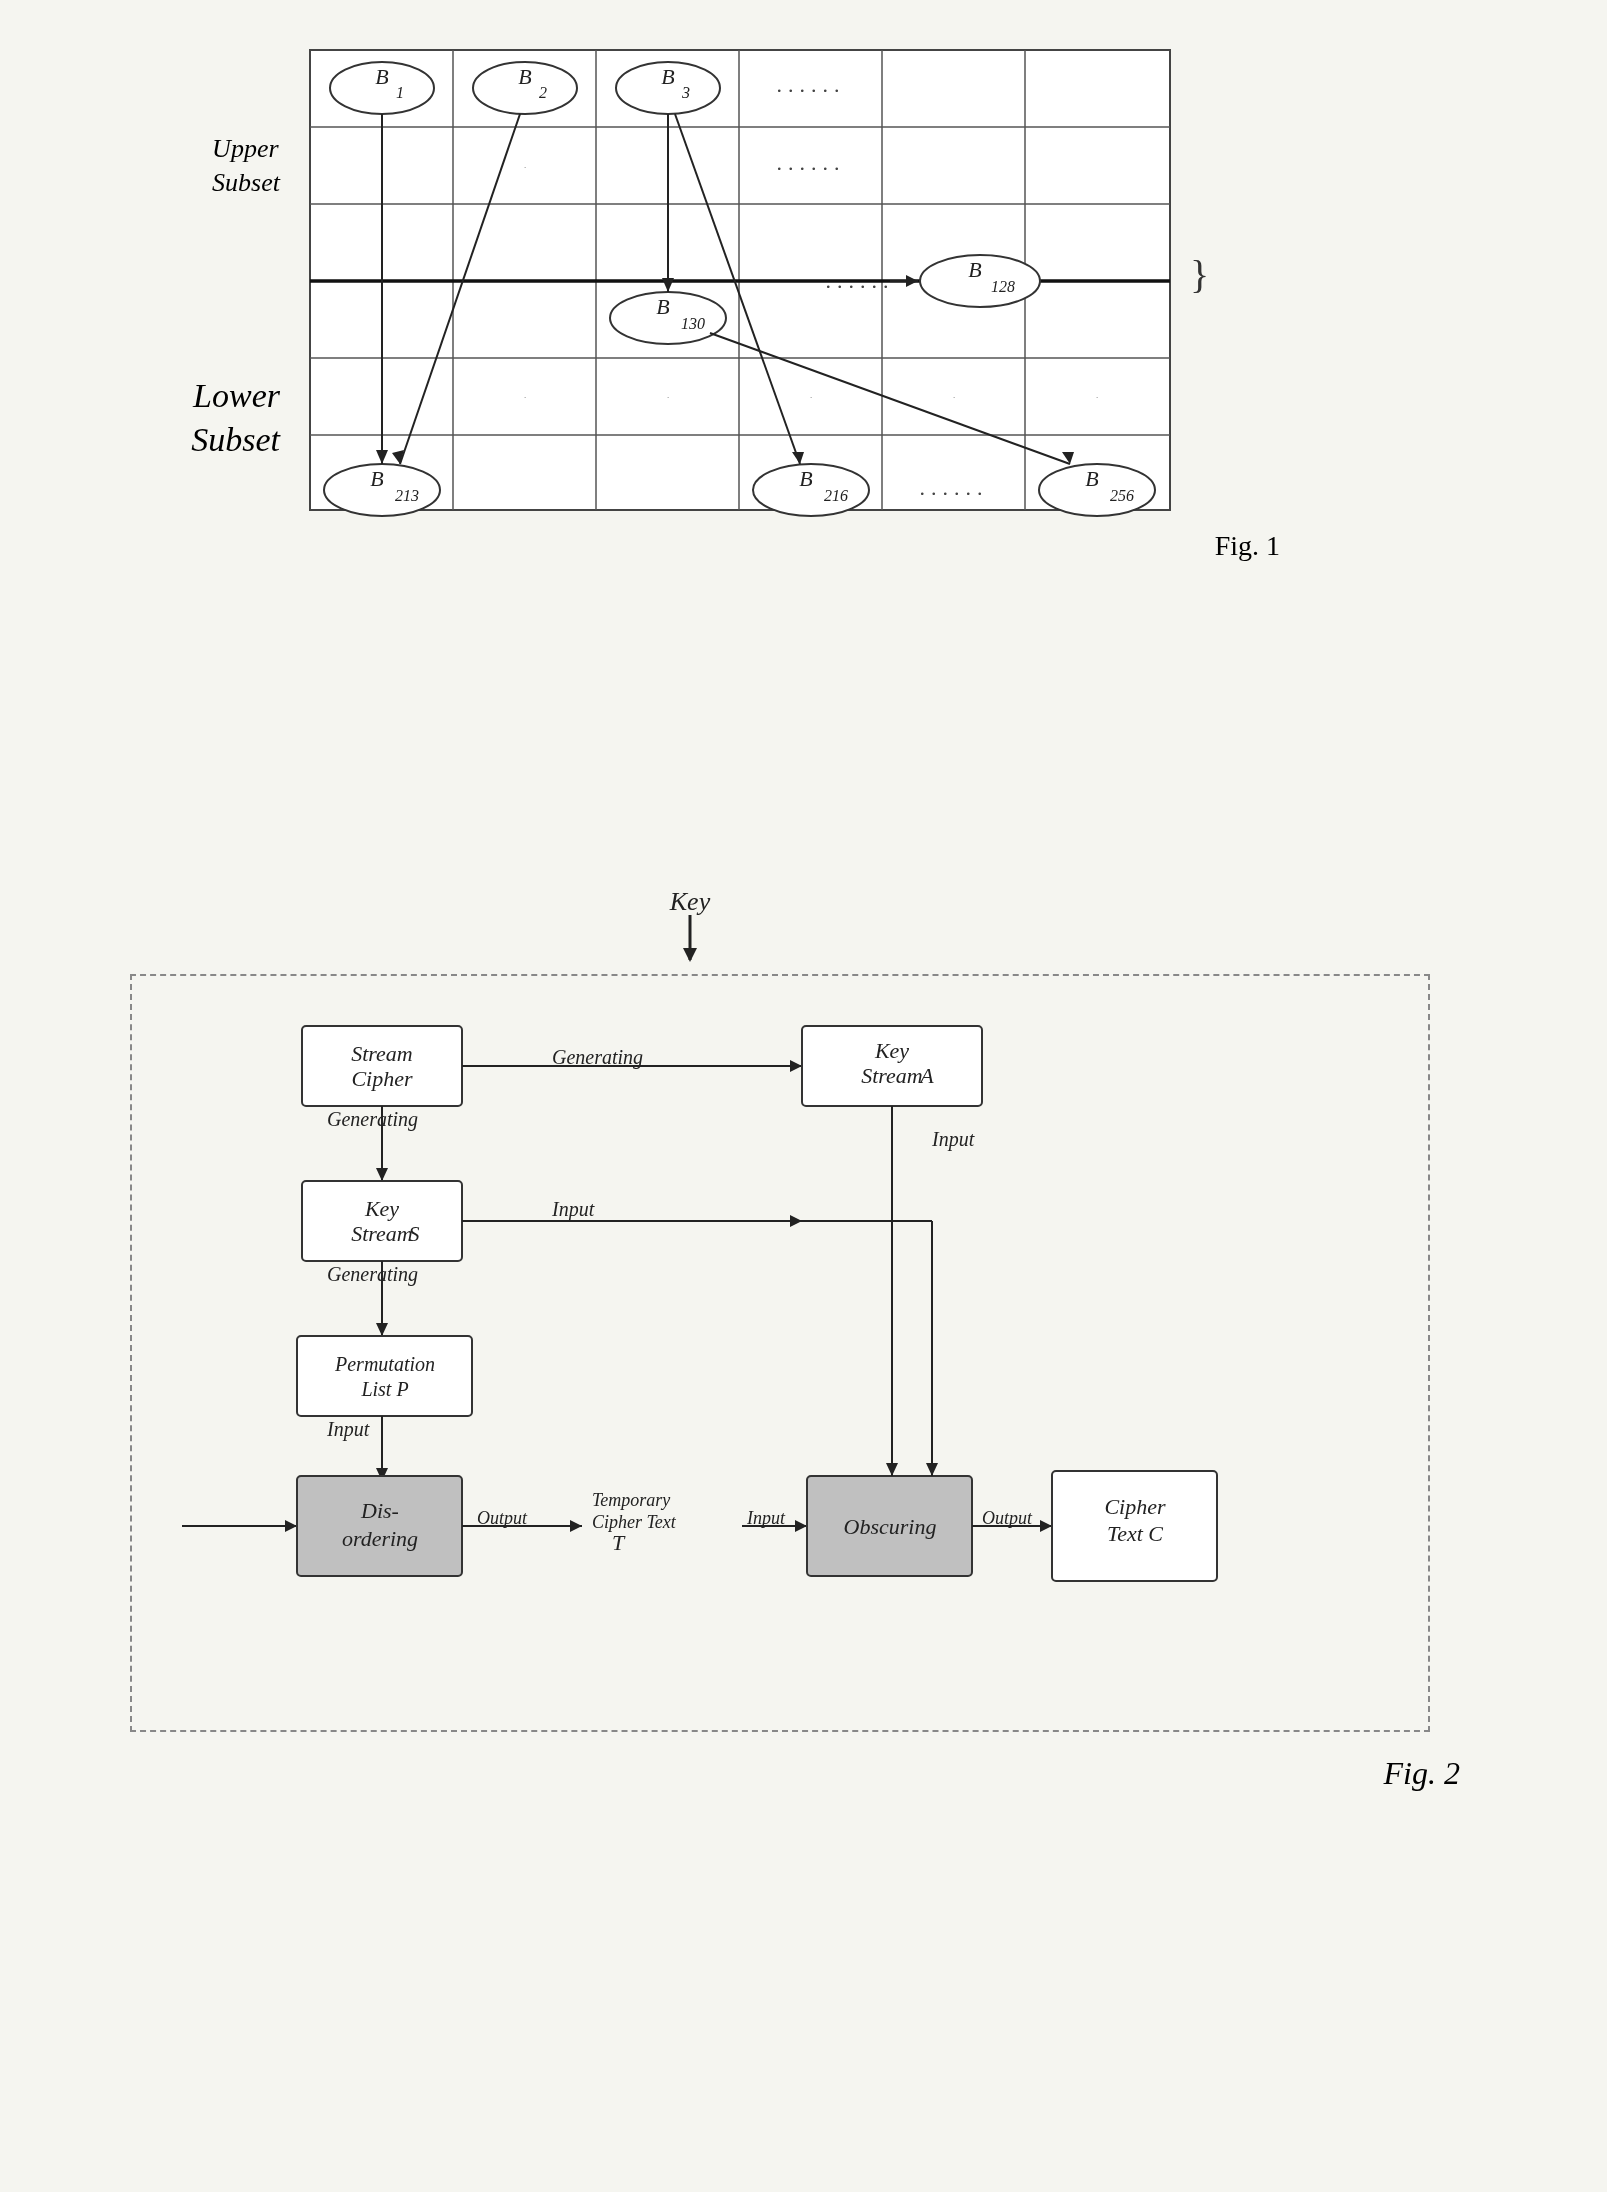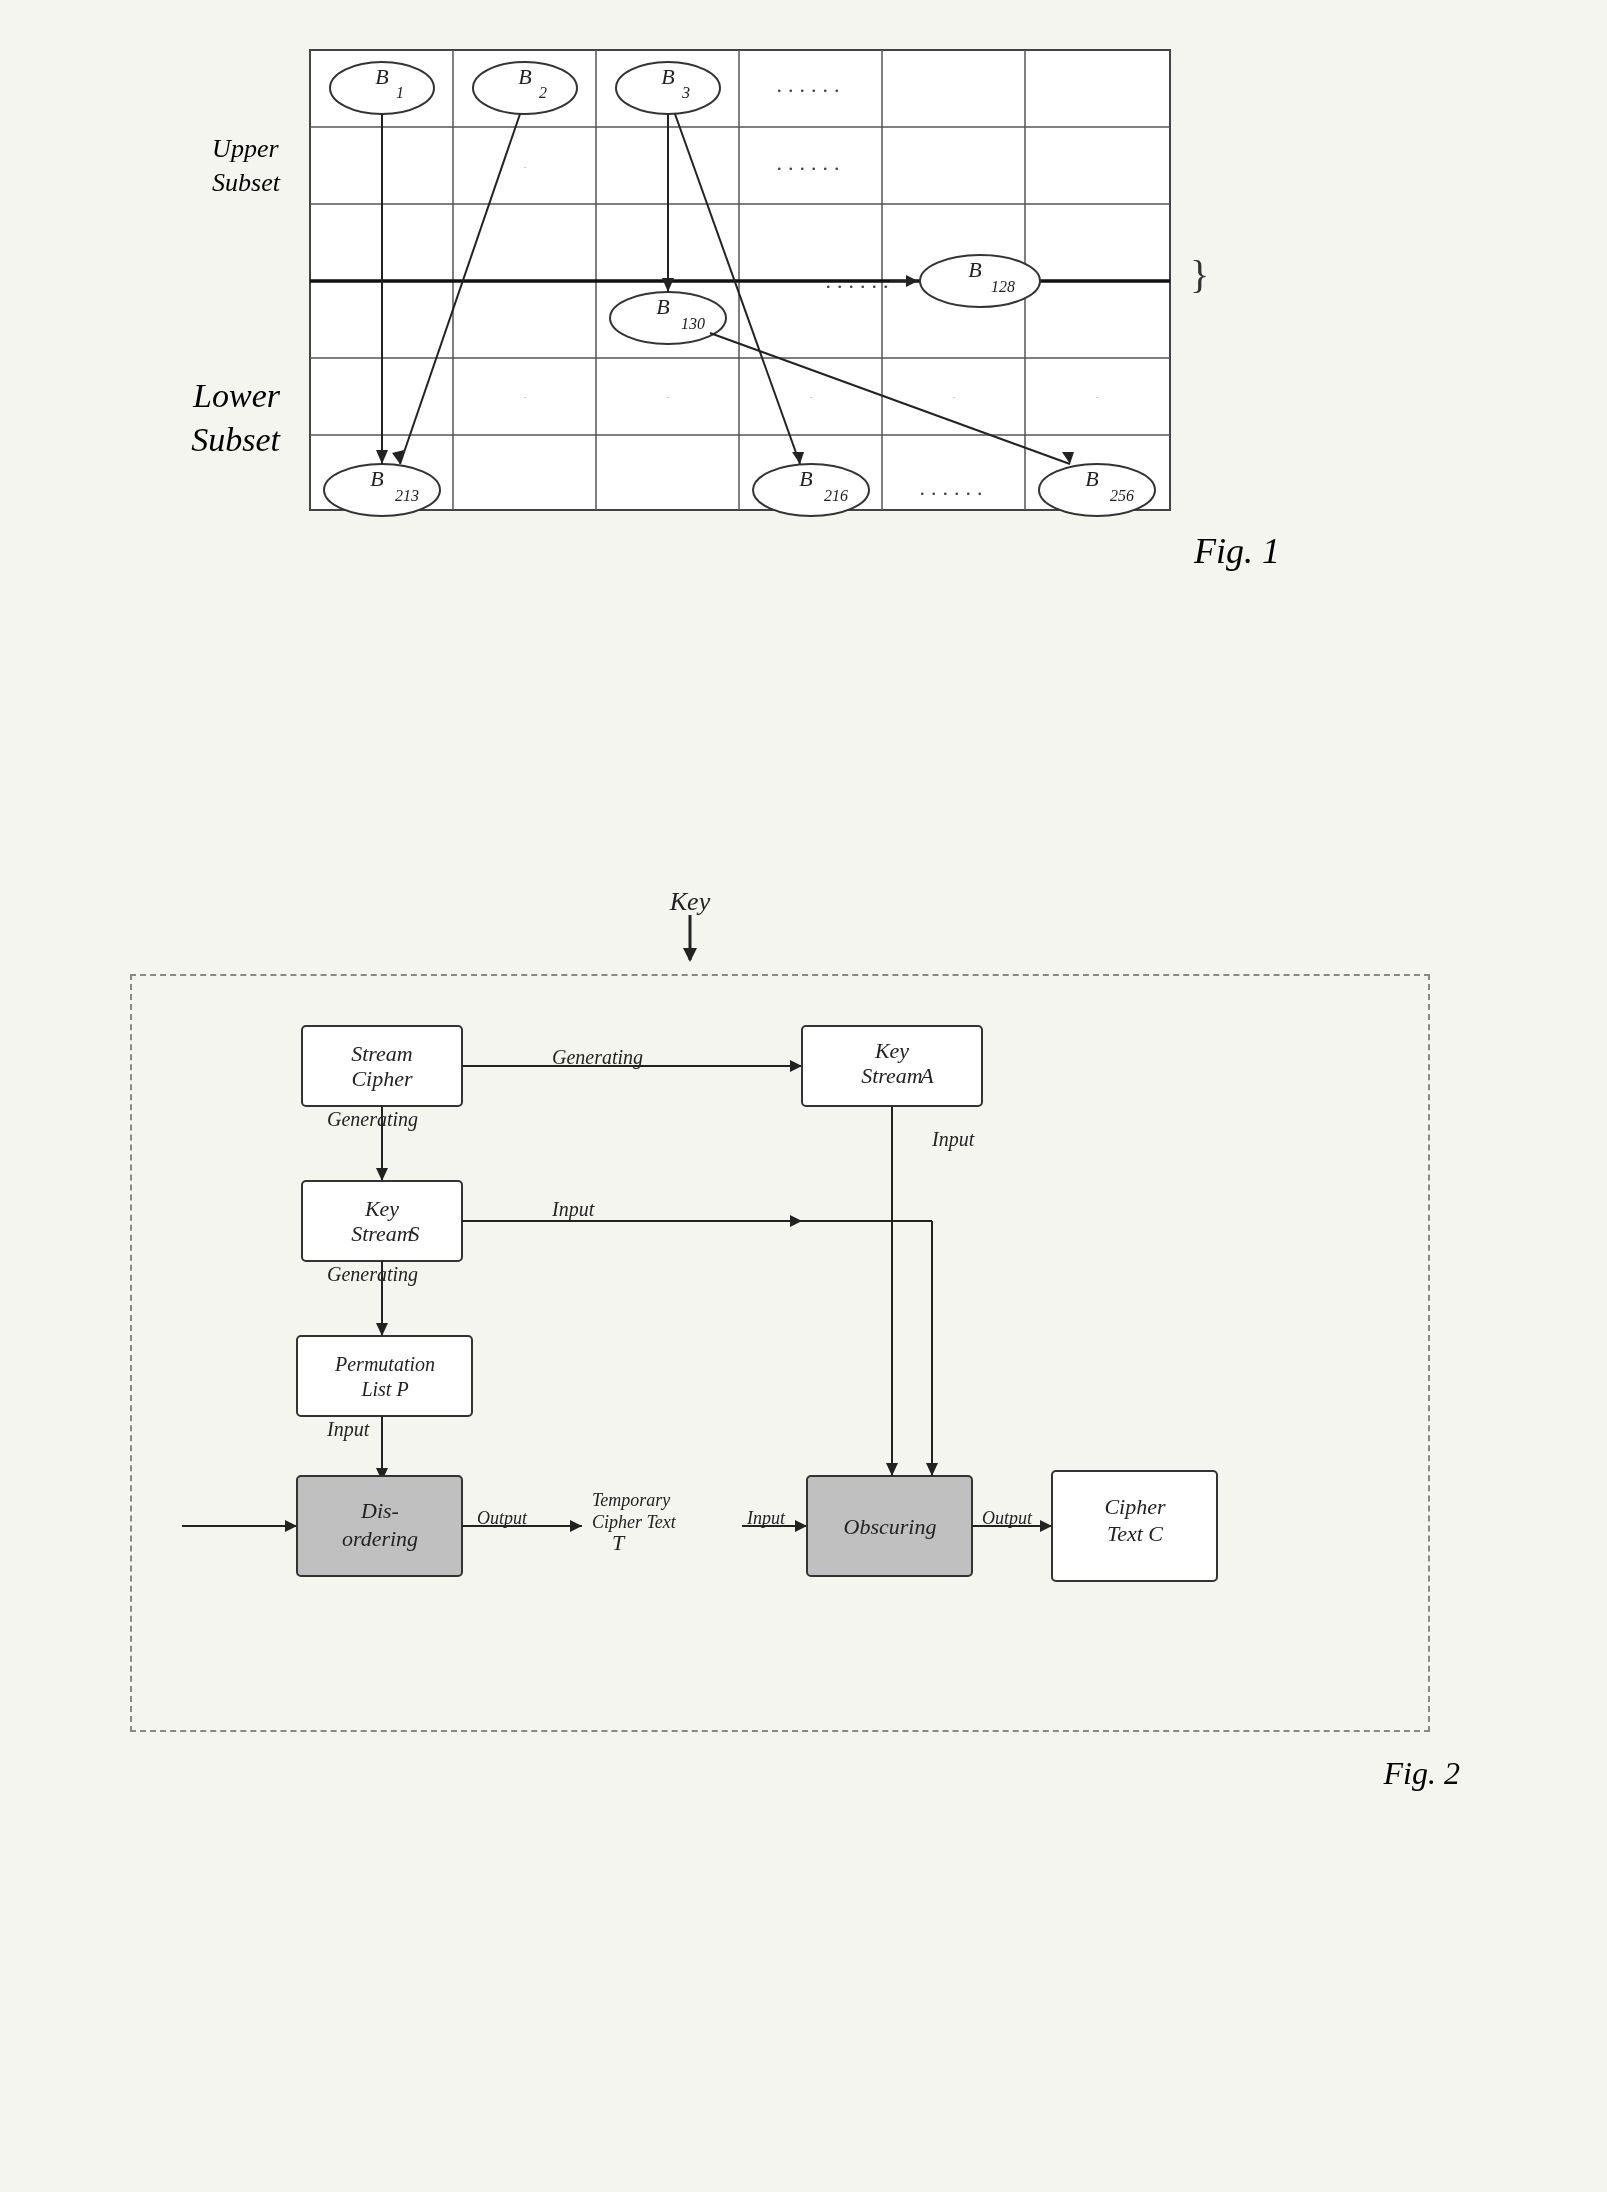--- a/index.html
+++ b/index.html
@@ -166,21 +166,21 @@
       <polygon points="770,424 762,412 774,412" fill="#222"></polygon>
 
       <line x1="590" y1="241" x2="618" y2="241" stroke="#222" stroke-width="2"></line>
       <polygon points="618,241 606,235 606,247" fill="#222"></polygon>
 
       <text x="890" y="248" font-family="Times New Roman" font-size="40" fill="#333">}</text>
 
     </svg>
 
     
-    <div style="position: absolute; top: 490px; right: -80px; font-size: 36px; font-style: italic;">
+    <div style="position: absolute; top: 490px; right: -80px; font-size: 28px; ">
       <span>Fig. 1</span>
     </div>
   </div>
 </div>
 
 <div class="figure2-container">
   
   <div style="position: relative; margin-left: 290px; margin-bottom: 0; display: inline-block;">
     <svg width="600" height="90" style="overflow: visible;">
 

